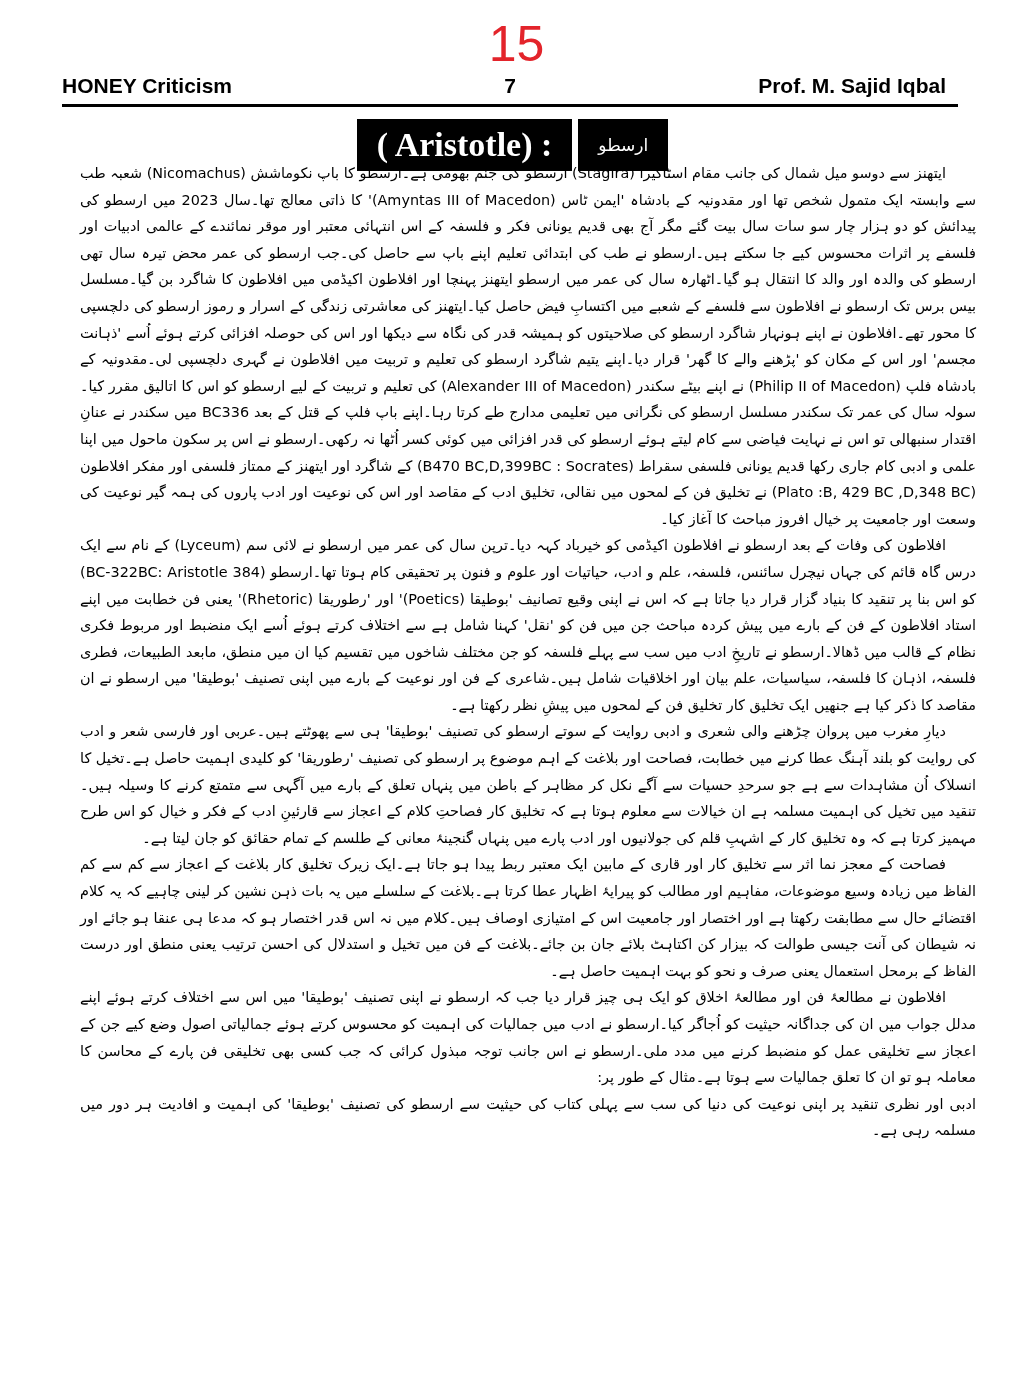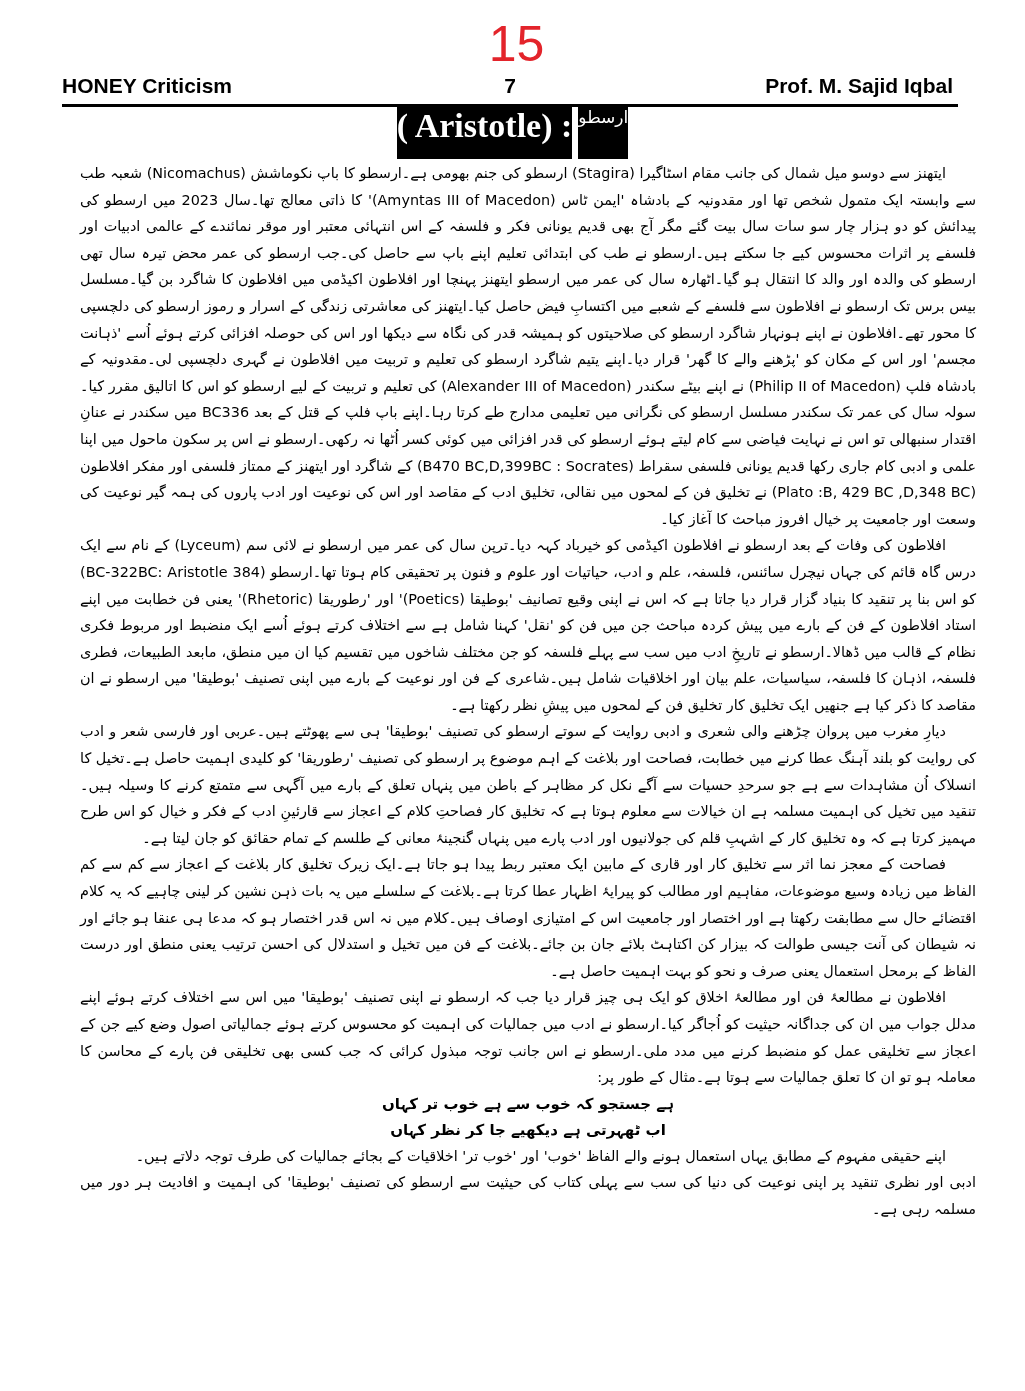--- a/index.html
+++ b/index.html
@@ -1,24 +1,24 @@
 <!DOCTYPE html>
 <html><head>
 <meta charset="utf-8">
 <style>
   html, body { margin: 0; padding: 0; background: #ffffff; }
   body { width: 1025px; height: 1391px; position: relative; overflow: hidden; font-family: "DejaVu Sans", sans-serif; color: #000; }
   .page-num { position: absolute; top: 18px; left: 4px; width: 100%; text-align: center; font-family: "Liberation Sans", sans-serif; font-size: 50px; line-height: 52px; color: #e3242b; }
   .header { position: absolute; top: 74px; left: 62px; width: 896px; height: 28px; font-family: "Liberation Sans", sans-serif; font-weight: bold; font-size: 21px; }
   .header .left { position: absolute; left: 0; top: 0; }
   .header .center { position: absolute; left: 0; width: 100%; text-align: center; top: 0; }
-  .header .right { position: absolute; right: 5px; top: 0; }
+  .header .right { position: absolute; right: 12px; top: 0; }
   .rule { position: absolute; top: 104px; left: 62px; width: 896px; height: 3px; background: #000; }
   .title-wrap { position: absolute; top: 107px; left: 0; width: 100%; display: flex; justify-content: center; gap: 6px; direction: ltr; }
-  .title-box { background: #000; color: #fff; height: 52px; display: flex; padding: 0 0; }
+  .title-box { background: #000; color: #fff; height: 52px; display: flex; align-items: center; padding: 0 20px; margin-top: 12px; }
   .title-en { font-family: "Liberation Serif", serif; font-weight: bold; font-size: 34px; }
   .title-ur { font-family: "DejaVu Sans", sans-serif; font-size: 17px; }
   .body { position: absolute; top: 160px; left: 80px; width: 896px; direction: rtl; text-align: justify; font-size: 14.4px; line-height: 26.6px; }
   .body p { margin: 0; text-indent: 0; }
   .body p.indent { text-indent: 30px; }
   .verse { text-align: center; font-weight: bold; font-size: 15px; line-height: 26px; }
 </style>
 </head>
 <body>
 
@@ -39,19 +39,14 @@
     <span class="title-ur">ارسطو</span>
   </div>
 </div>
 
 <div class="body">
   <p class="indent">ایتھنز سے دوسو میل شمال کی جانب مقام اسٹاگیرا (Stagira) ارسطو کی جنم بھومی ہے۔ارسطو کا باپ نکوماشش (Nicomachus) شعبہ طب سے وابستہ ایک متمول شخص تھا اور مقدونیہ کے بادشاہ 'ایمن ٹاس (Amyntas III of Macedon)' کا ذاتی معالج تھا۔سال 2023 میں ارسطو کی پیدائش کو دو ہزار چار سو سات سال بیت گئے مگر آج بھی قدیم یونانی فکر و فلسفہ کے اس انتہائی معتبر اور موقر نمائندے کے عالمی ادبیات اور فلسفے پر اثرات محسوس کیے جا سکتے ہیں۔ارسطو نے طب کی ابتدائی تعلیم اپنے باپ سے حاصل کی۔جب ارسطو کی عمر محض تیرہ سال تھی ارسطو کی والدہ اور والد کا انتقال ہو گیا۔اٹھارہ سال کی عمر میں ارسطو ایتھنز پہنچا اور افلاطون اکیڈمی میں افلاطون کا شاگرد بن گیا۔مسلسل بیس برس تک ارسطو نے افلاطون سے فلسفے کے شعبے میں اکتسابِ فیض حاصل کیا۔ایتھنز کی معاشرتی زندگی کے اسرار و رموز ارسطو کی دلچسپی کا محور تھے۔افلاطون نے اپنے ہونہار شاگرد ارسطو کی صلاحیتوں کو ہمیشہ قدر کی نگاہ سے دیکھا اور اس کی حوصلہ افزائی کرتے ہوئے اُسے 'ذہانت مجسم' اور اس کے مکان کو 'پڑھنے والے کا گھر' قرار دیا۔اپنے یتیم شاگرد ارسطو کی تعلیم و تربیت میں افلاطون نے گہری دلچسپی لی۔مقدونیہ کے بادشاہ فلپ (Philip II of Macedon) نے اپنے بیٹے سکندر (Alexander III of Macedon) کی تعلیم و تربیت کے لیے ارسطو کو اس کا اتالیق مقرر کیا۔سولہ سال کی عمر تک سکندر مسلسل ارسطو کی نگرانی میں تعلیمی مدارج طے کرتا رہا۔اپنے باپ فلپ کے قتل کے بعد BC336 میں سکندر نے عنانِ اقتدار سنبھالی تو اس نے نہایت فیاضی سے کام لیتے ہوئے ارسطو کی قدر افزائی میں کوئی کسر اُٹھا نہ رکھی۔ارسطو نے اس پر سکون ماحول میں اپنا علمی و ادبی کام جاری رکھا قدیم یونانی فلسفی سقراط (B470 BC,D,399BC : Socrates) کے شاگرد اور ایتھنز کے ممتاز فلسفی اور مفکر افلاطون (Plato :B, 429 BC ,D,348 BC) نے تخلیق فن کے لمحوں میں نقالی، تخلیق ادب کے مقاصد اور اس کی نوعیت اور ادب پاروں کی ہمہ گیر نوعیت کی وسعت اور جامعیت پر خیال افروز مباحث کا آغاز کیا۔</p>
   <p class="indent">افلاطون کی وفات کے بعد ارسطو نے افلاطون اکیڈمی کو خیرباد کہہ دیا۔ترپن سال کی عمر میں ارسطو نے لائی سم (Lyceum) کے نام سے ایک درس گاہ قائم کی جہاں نیچرل سائنس، فلسفہ، علم و ادب، حیاتیات اور علوم و فنون پر تحقیقی کام ہوتا تھا۔ارسطو (384 BC-322BC: Aristotle) کو اس بنا پر تنقید کا بنیاد گزار قرار دیا جاتا ہے کہ اس نے اپنی وقیع تصانیف 'بوطیقا (Poetics)' اور 'رطوریقا (Rhetoric)' یعنی فن خطابت میں اپنے استاد افلاطون کے فن کے بارے میں پیش کردہ مباحث جن میں فن کو 'نقل' کہنا شامل ہے سے اختلاف کرتے ہوئے اُسے ایک منضبط اور مربوط فکری نظام کے قالب میں ڈھالا۔ارسطو نے تاریخِ ادب میں سب سے پہلے فلسفہ کو جن مختلف شاخوں میں تقسیم کیا ان میں منطق، مابعد الطبیعات، فطری فلسفہ، اذہان کا فلسفہ، سیاسیات، علم بیان اور اخلاقیات شامل ہیں۔شاعری کے فن اور نوعیت کے بارے میں اپنی تصنیف 'بوطیقا' میں ارسطو نے ان مقاصد کا ذکر کیا ہے جنھیں ایک تخلیق کار تخلیق فن کے لمحوں میں پیشِ نظر رکھتا ہے۔</p>
   <p class="indent">دیارِ مغرب میں پروان چڑھنے والی شعری و ادبی روایت کے سوتے ارسطو کی تصنیف 'بوطیقا' ہی سے پھوٹتے ہیں۔عربی اور فارسی شعر و ادب کی روایت کو بلند آہنگ عطا کرنے میں خطابت، فصاحت اور بلاغت کے اہم موضوع پر ارسطو کی تصنیف 'رطوریقا' کو کلیدی اہمیت حاصل ہے۔تخیل کا انسلاک اُن مشاہدات سے ہے جو سرحدِ حسیات سے آگے نکل کر مظاہر کے باطن میں پنہاں تعلق کے بارے میں آگہی سے متمتع کرنے کا وسیلہ ہیں۔تنقید میں تخیل کی اہمیت مسلمہ ہے ان خیالات سے معلوم ہوتا ہے کہ تخلیق کار فصاحتِ کلام کے اعجاز سے قارئینِ ادب کے فکر و خیال کو اس طرح مہمیز کرتا ہے کہ وہ تخلیق کار کے اشہبِ قلم کی جولانیوں اور ادب پارے میں پنہاں گنجینۂ معانی کے طلسم کے تمام حقائق کو جان لیتا ہے۔</p>
   <p class="indent">فصاحت کے معجز نما اثر سے تخلیق کار اور قاری کے مابین ایک معتبر ربط پیدا ہو جاتا ہے۔ایک زیرک تخلیق کار بلاغت کے اعجاز سے کم سے کم الفاظ میں زیادہ وسیع موضوعات، مفاہیم اور مطالب کو پیرایۂ اظہار عطا کرتا ہے۔بلاغت کے سلسلے میں یہ بات ذہن نشین کر لینی چاہیے کہ یہ کلام اقتضائے حال سے مطابقت رکھتا ہے اور اختصار اور جامعیت اس کے امتیازی اوصاف ہیں۔کلام میں نہ اس قدر اختصار ہو کہ مدعا ہی عنقا ہو جائے اور نہ شیطان کی آنت جیسی طوالت کہ بیزار کن اکتاہٹ بلائے جان بن جائے۔بلاغت کے فن میں تخیل و استدلال کی احسن ترتیب یعنی منطق اور درست الفاظ کے برمحل استعمال یعنی صرف و نحو کو بہت اہمیت حاصل ہے۔</p>
   <p class="indent">افلاطون نے مطالعۂ فن اور مطالعۂ اخلاق کو ایک ہی چیز قرار دیا جب کہ ارسطو نے اپنی تصنیف 'بوطیقا' میں اس سے اختلاف کرتے ہوئے اپنے مدلل جواب میں ان کی جداگانہ حیثیت کو اُجاگر کیا۔ارسطو نے ادب میں جمالیات کی اہمیت کو محسوس کرتے ہوئے جمالیاتی اصول وضع کیے جن کے اعجاز سے تخلیقی عمل کو منضبط کرنے میں مدد ملی۔ارسطو نے اس جانب توجہ مبذول کرائی کہ جب کسی بھی تخلیقی فن پارے کے محاسن کا معاملہ ہو تو ان کا تعلق جمالیات سے ہوتا ہے۔مثال کے طور پر:</p>
-  <div class="verse">
-    <div>ہے جستجو کہ خوب سے ہے خوب تر کہاں</div>
-    <div>اب ٹھہرتی ہے دیکھیے جا کر نظر کہاں</div>
-  </div>
-  <p class="indent">اپنے حقیقی مفہوم کے مطابق یہاں استعمال ہونے والے الفاظ 'خوب' اور 'خوب تر' اخلاقیات کے بجائے جمالیات کی طرف توجہ دلاتے ہیں۔</p>
   <p>ادبی اور نظری تنقید پر اپنی نوعیت کی دنیا کی سب سے پہلی کتاب کی حیثیت سے ارسطو کی تصنیف 'بوطیقا' کی اہمیت و افادیت ہر دور میں مسلمہ رہی ہے۔</p>
 </div>
 
 </body></html>

